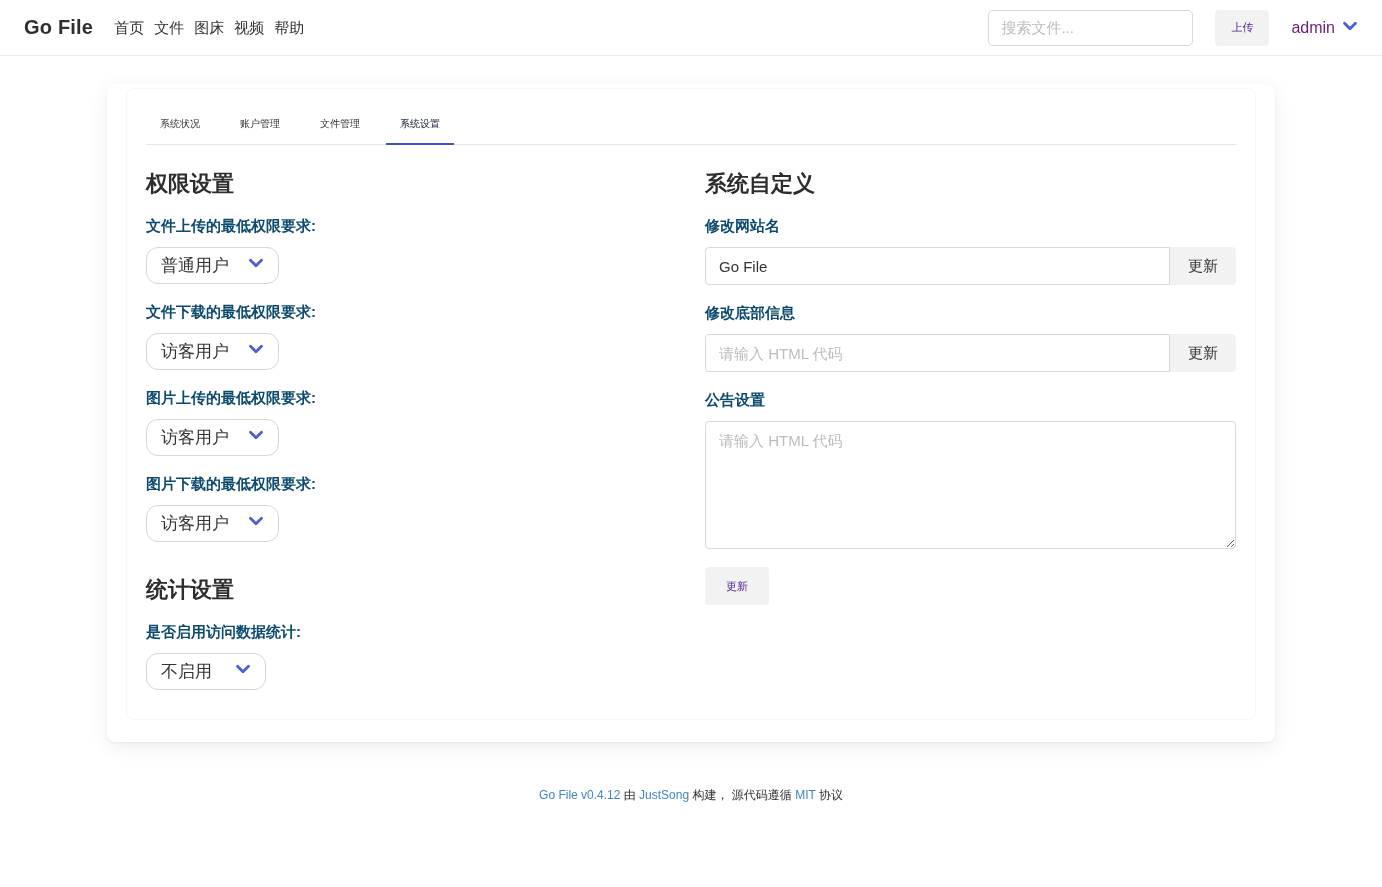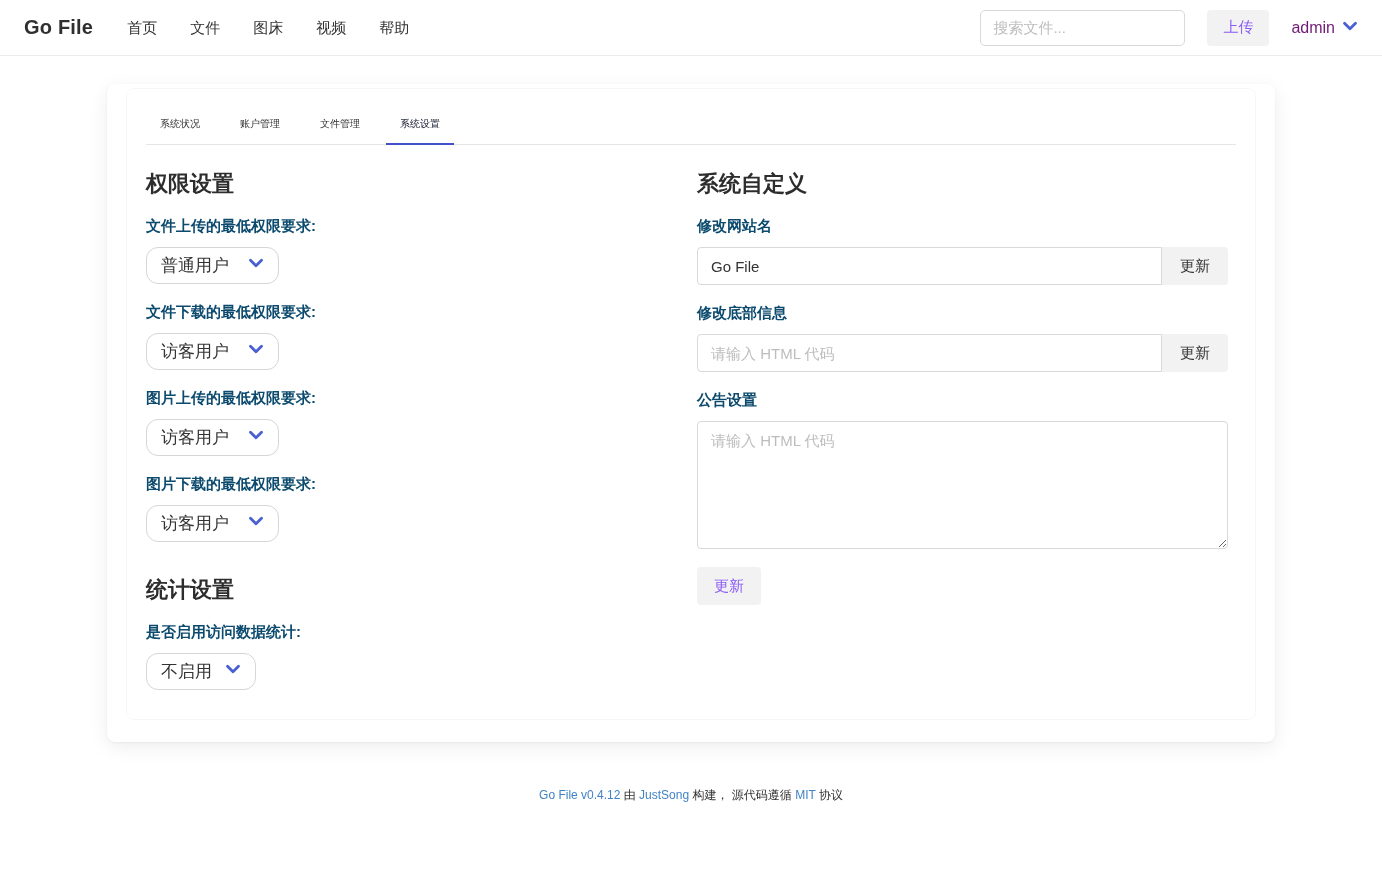--- a/index.html
+++ b/index.html
@@ -22,22 +22,22 @@
   }
   .logo {
     font-size: 20px;
     font-weight: 700;
     color: #2f2f2f;
     letter-spacing: 0.2px;
     cursor: pointer;
   }
   .main-menu {
     display: flex;
-    gap: 33px;
-    margin-left: 34px;
+    gap: 10px;
+    margin-left: 21px;
     align-items: flex-end;
   }
   .menu-item {
     font-size: 15px;
     color: #333333;
     cursor: pointer;
     line-height: 56px;
   }
   .nav-right {
     margin-left: auto;
@@ -56,23 +56,23 @@
     color: #4c1d95;
     outline: none;
   }
   .search-input::placeholder { color: #bdbdbd; }
   .btn-flat {
     background: #f2f2f2;
     border: none;
     border-radius: 4px;
     height: 36px;
     padding: 0 16px;
-    font-size: 15px;
-    font-family: inherit;
-    color: #8b5cf6;
+    font-size: 11px;
+    font-family: inherit;
+    color: #4c1d95;
     cursor: pointer;
   }
   .user-menu {
     display: flex;
     align-items: center;
     gap: 7px;
     cursor: pointer;
     font-size: 16px;
     color: #701a75;
   }
@@ -109,21 +109,21 @@
   }
   .tab.active {
     color: #0f172a;
     border-bottom: 2px solid #3f52c9;
     margin-bottom: -1px;
   }
 
   
   .content {
     display: flex;
-    gap: 20px;
+    gap: 28px;
   }
   .col { width: 531px; }
 
   .section-title {
     font-size: 22px;
     line-height: 28px;
     font-weight: 700;
     color: #2d2d2d;
     margin-top: 34px;
   }
@@ -144,21 +144,21 @@
     justify-content: space-between;
     width: 133px;
     height: 37px;
     padding: 0 14px;
     border: 1px solid #d6d6d6;
     border-radius: 12px;
     background: #ffffff;
     font-size: 17px;
     cursor: pointer;
   }
-  .select-box.narrow { width: 110px; }
+  .select-box.narrow { width: 120px; }
   .chev { flex: 0 0 auto; display: block; }
 
   
   .input-group { display: flex; width: 100%; }
   .input-group input {
     flex: 1;
     height: 38px;
     border: 1px solid #d9d9d9;
     border-radius: 4px 0 0 4px;
     padding: 0 13px;

